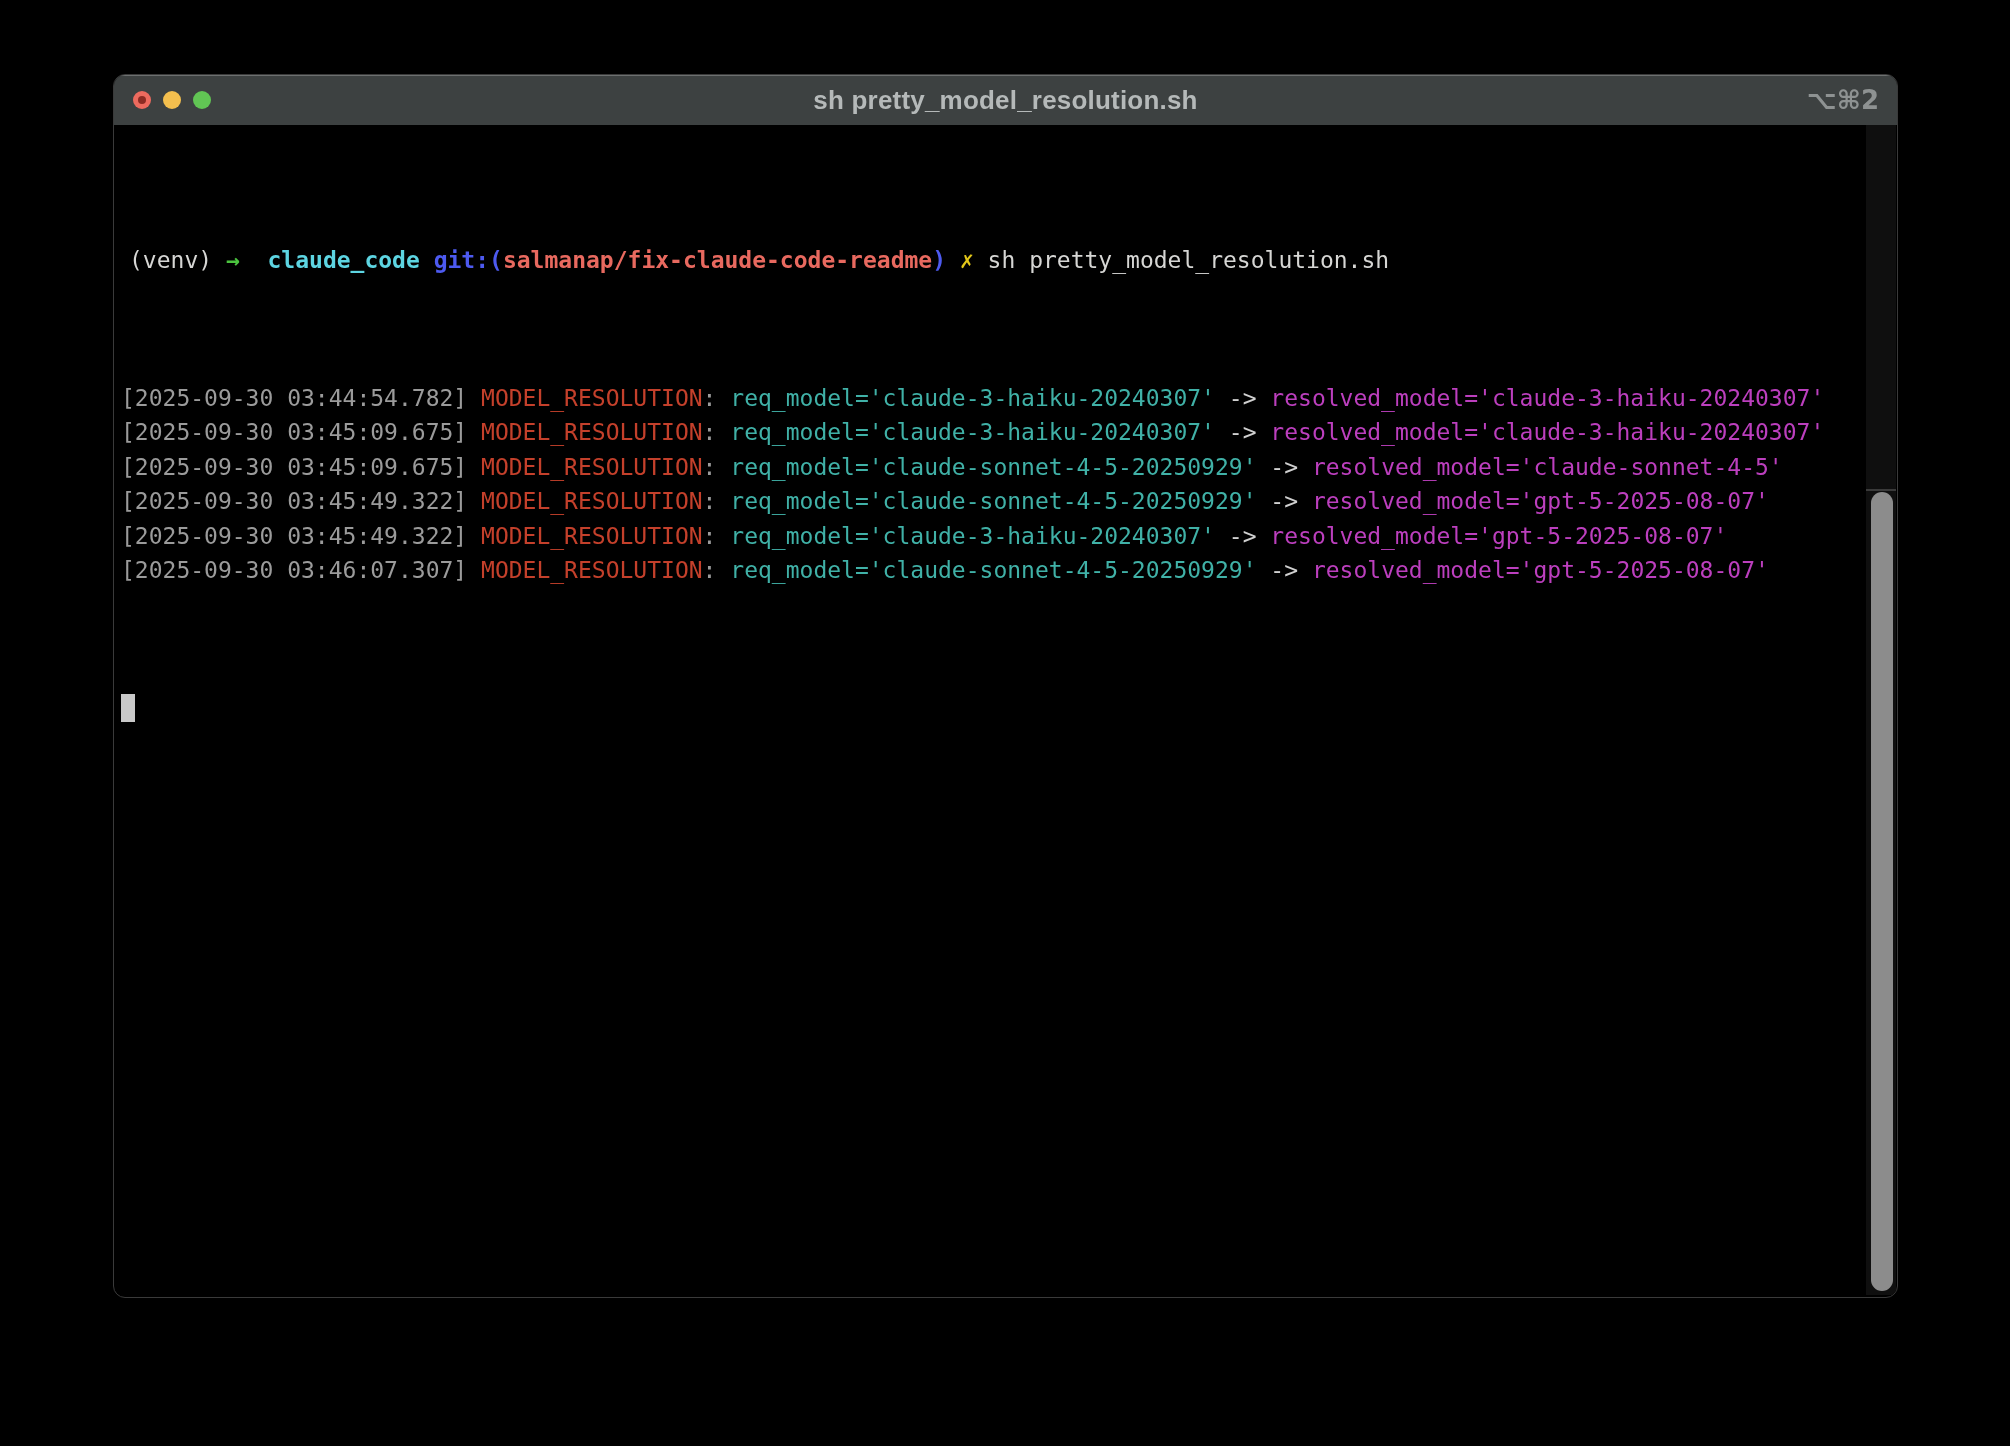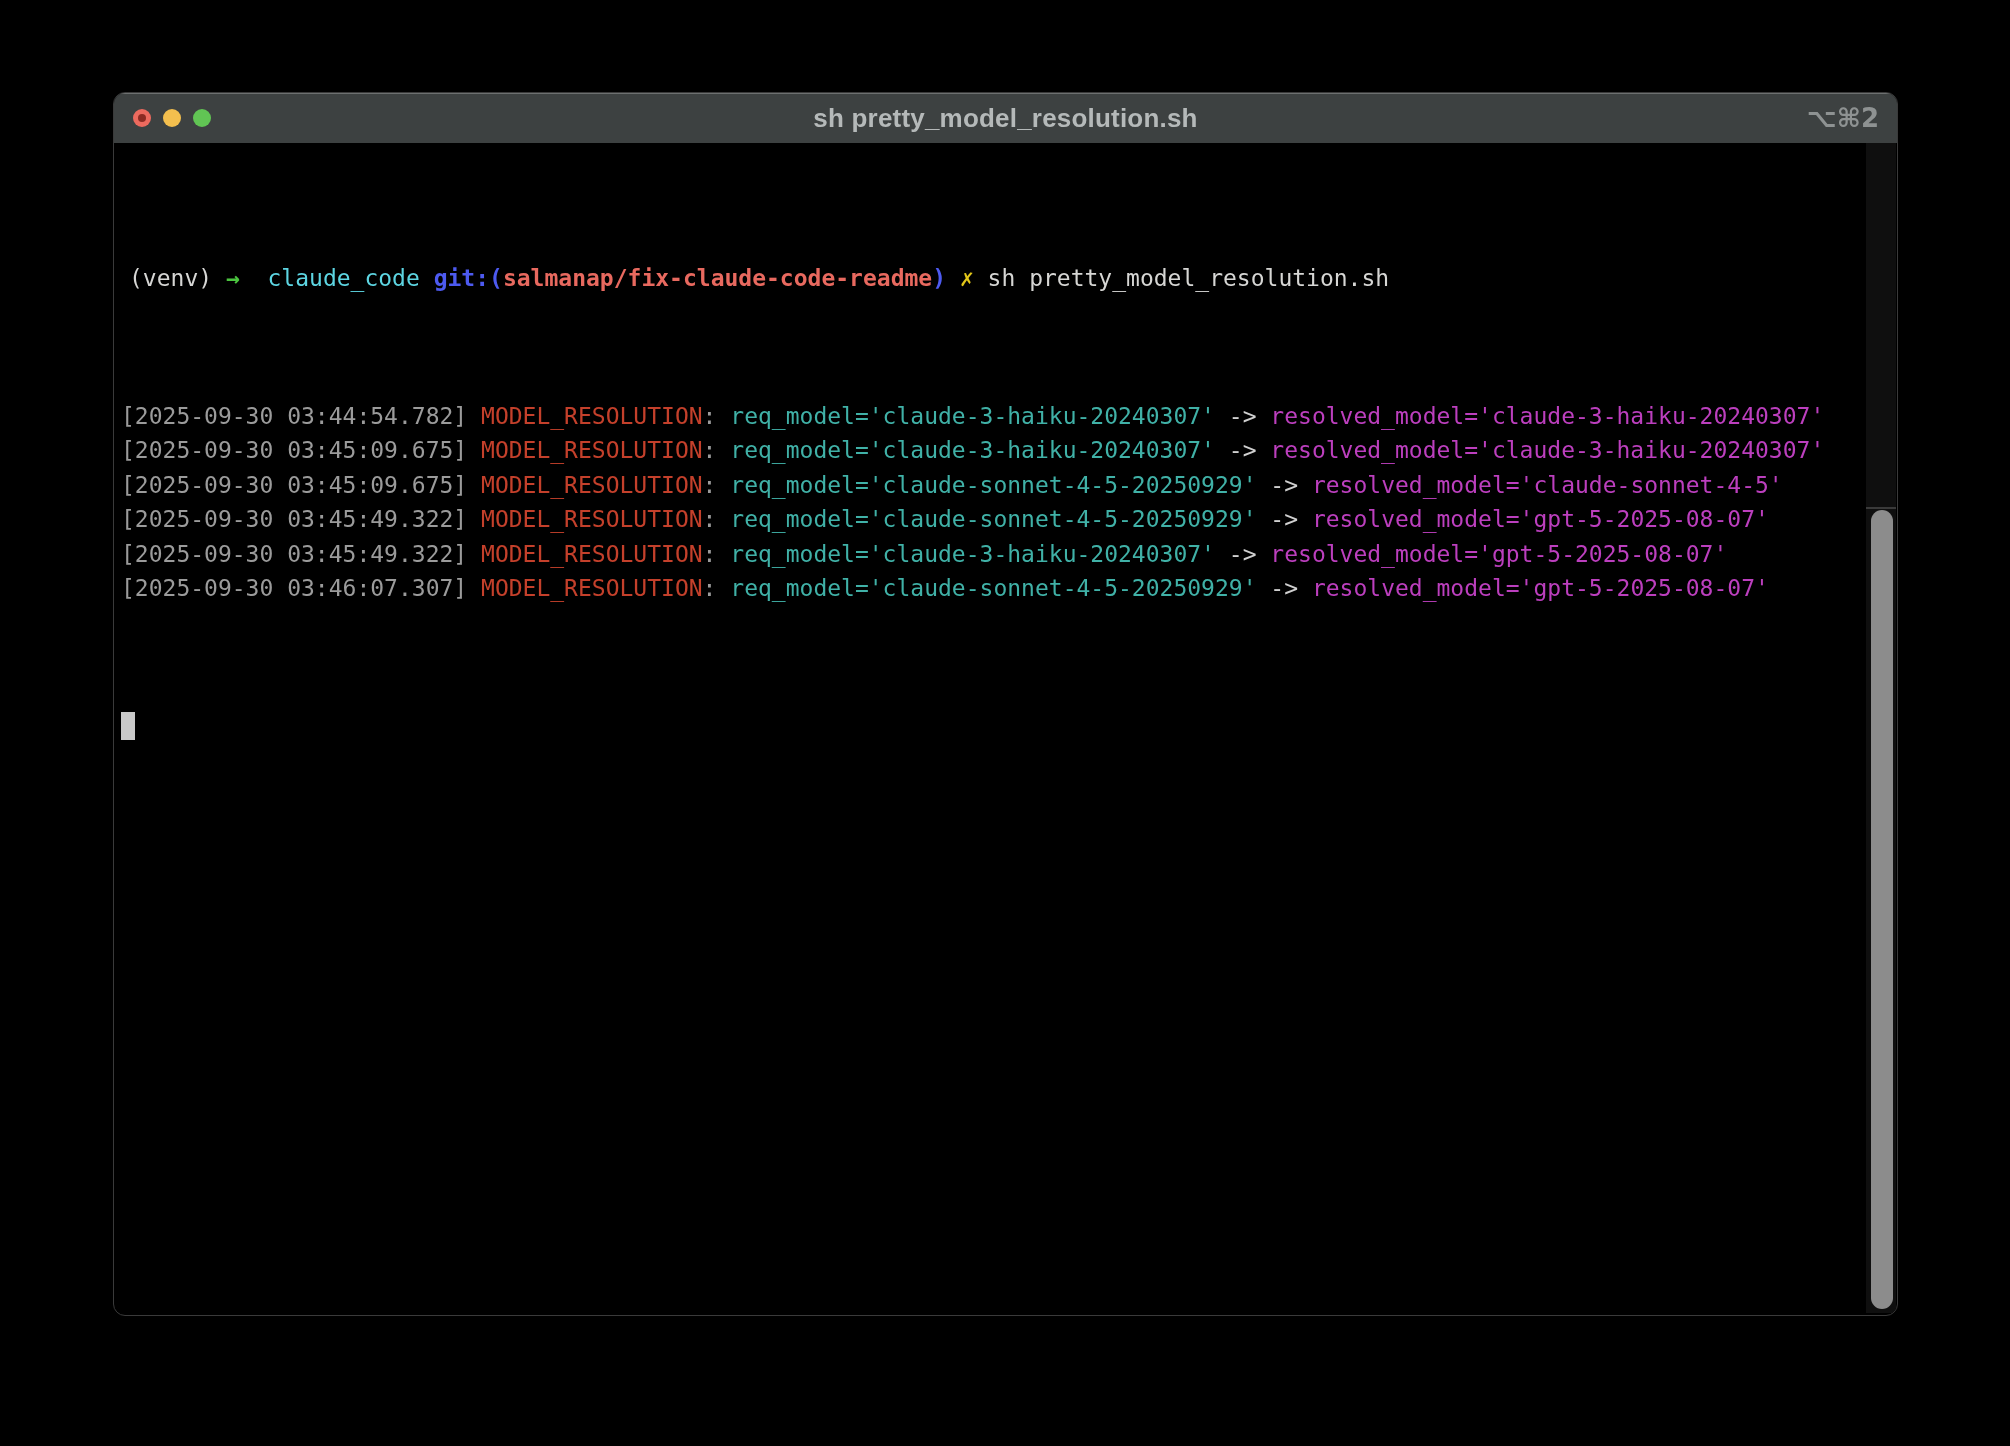--- a/index.html
+++ b/index.html
@@ -9,21 +9,21 @@
     width: 2010px;
     height: 1446px;
     overflow: hidden;
     position: relative;
     font-family: "Liberation Sans", sans-serif;
   }
 
   .window {
     position: absolute;
     left: 113px;
-    top: 92px;
+    top: 74px;
     width: 1785px;
     height: 1224px;
     box-sizing: border-box;
     background: #000000;
     border: 1px solid #3a3a3a;
     border-radius: 12px;
     overflow: hidden;
   }
 
   .titlebar {
@@ -95,21 +95,21 @@
     line-height: 34.5px;
     white-space: pre;
     color: var(--terminal-fg, #d6d6d4);
   }
 
   .row { height: 34.5px; }
 
   
   .p-venv   { color: var(--terminal-fg, #d6d6d4); margin-left: 8px; }
   .p-green  { color: var(--prompt-green, #4bc43f); font-weight: bold; }
-  .p-dir    { color: var(--prompt-cyan, #5dd5e2); font-weight: normal; }
+  .p-dir    { color: var(--prompt-cyan, #5dd5e2); font-weight: bold; }
   .p-git    { color: var(--prompt-blue, #4d5af0); font-weight: bold; }
   .p-branch { color: var(--prompt-red, #e8695f); font-weight: bold; }
   .p-x      { color: var(--prompt-yellow, #e3c719); font-weight: bold; }
   .p-cmd    { color: var(--terminal-fg, #d6d6d4); }
 
   
   .t-gray { color: var(--log-gray, #9b9b9b); }
   .t-tag  { color: var(--tag-red, #c4402b); }
   .t-req  { color: var(--req-teal, #40b1a7); }
   .t-arr  { color: #d0d0d0; }

